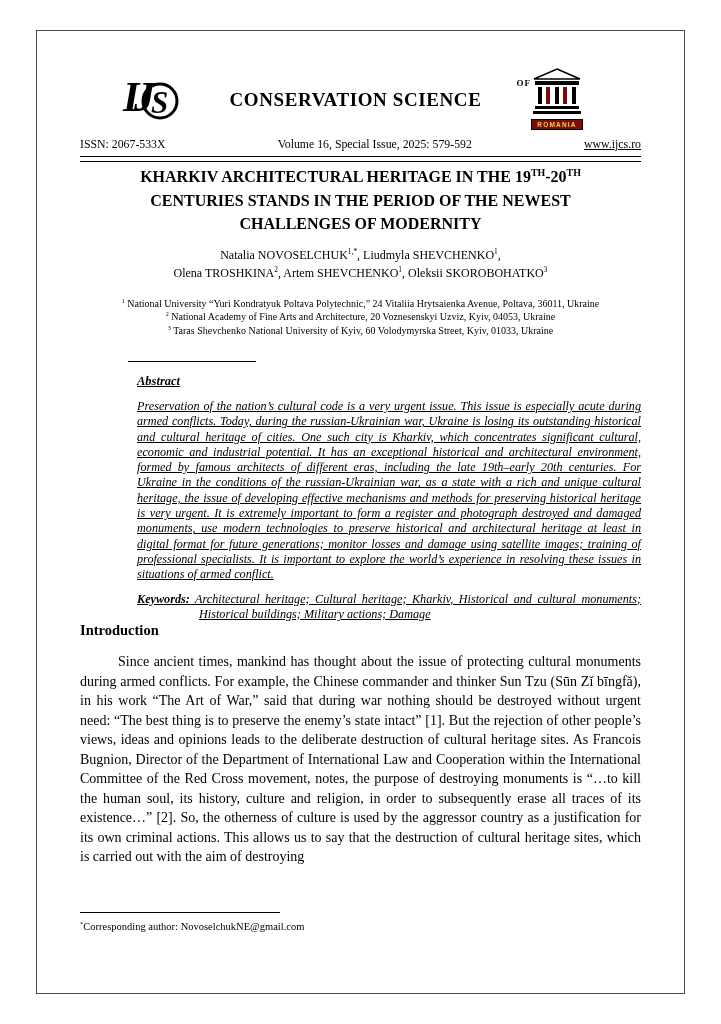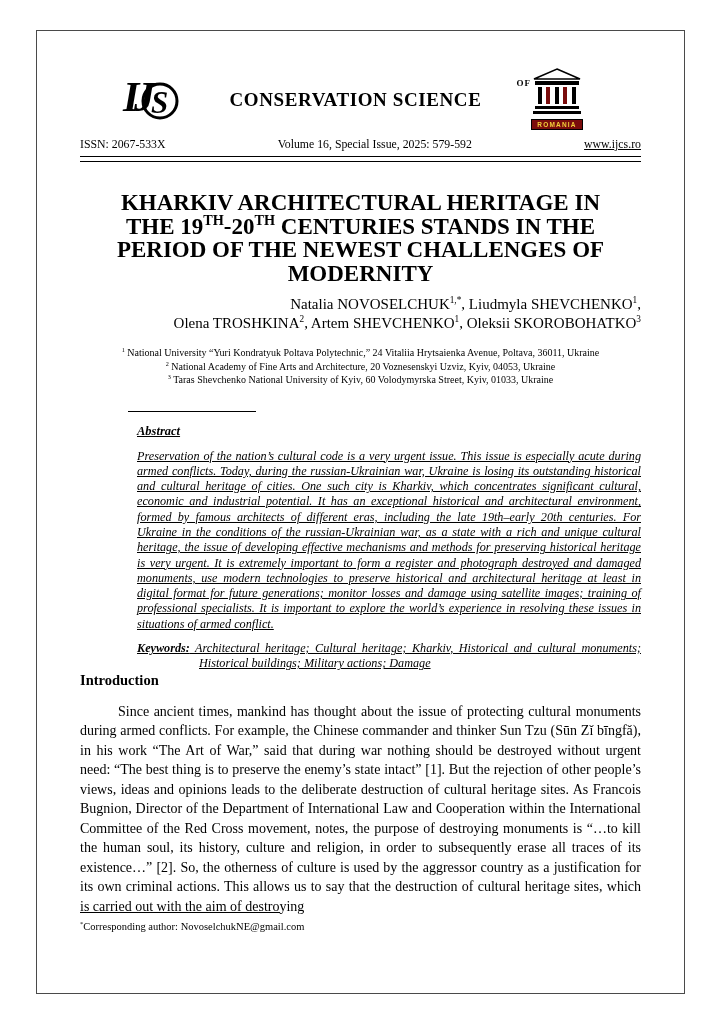--- a/index.html
+++ b/index.html
@@ -30,25 +30,25 @@
     margin-top:1px;background:#7a0c0c;color:#f2cf3a;border:1px solid #000;
     font-size:6.5px;font-weight:bold;letter-spacing:1.2px;text-align:center;padding:1px 0;
     font-family:"Liberation Sans", sans-serif;
   }
   .issn-row{display:flex;justify-content:space-between;align-items:baseline;font-size:11.8px;margin-top:7px;}
   .issn-row a{color:#000;text-decoration:underline;cursor:pointer;}
   .rule{border-top:1px solid #000;margin-top:4px;}
   .doi{text-align:center;font-size:12px;margin-top:4px;}
   
   .title{
-    font-size:23px;font-weight:bold;text-align:center;
-    line-height:23.5px;margin:29px 28px 0 28px;
+    font-size:16px;font-weight:bold;text-align:center;
+    line-height:23.5px;margin:3px 28px 0 28px;
   }
   sup{font-size:62%;line-height:0;}
-  .authors{text-align:right;font-size:15px;line-height:18.5px;margin-top:10px;}
+  .authors{text-align:center;font-size:12px;line-height:18.5px;margin-top:10px;}
   .affiliations{text-align:center;font-size:10px;line-height:13.5px;margin-top:14px;}
   
   .abstract-rule{width:128px;border-top:1px solid #000;margin:24px 0 0 48px;}
   .abstract-block{margin-left:57px;width:504px;text-decoration:underline;}
   .abstract-heading{font-weight:bold;font-style:italic;font-size:12.5px;margin-top:12px;}
   .abstract-body{
     font-style:italic;font-size:12.2px;line-height:15.3px;
     text-align:justify;margin-top:10px;
   }
   .keywords{

